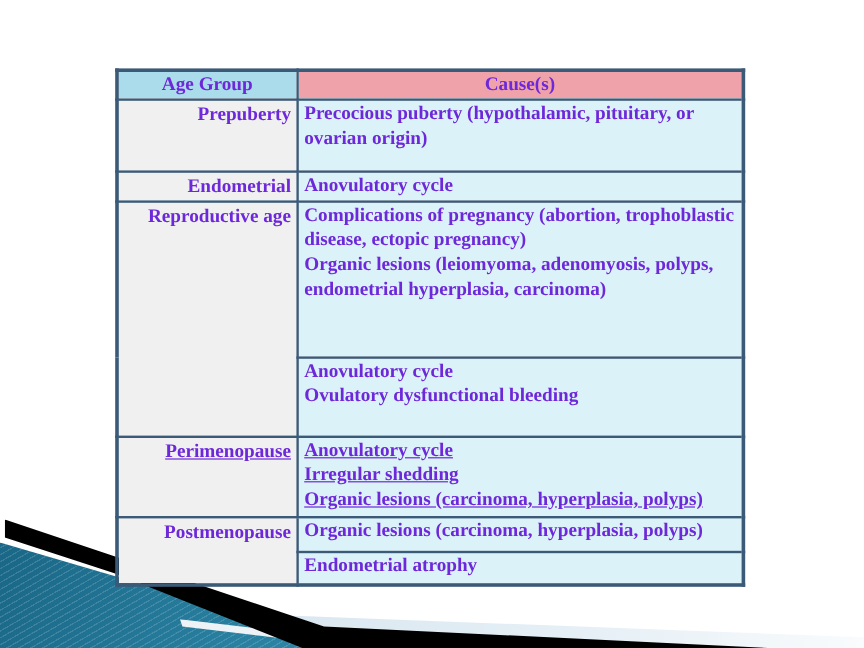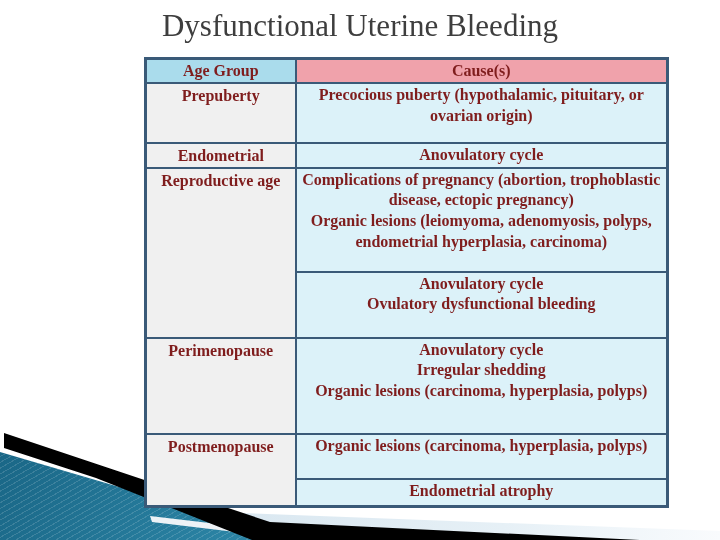--- a/index.html
+++ b/index.html
@@ -53,65 +53,63 @@
   table.dub-table{
     position:absolute;
     left:96px;top:57px;
     width:522px;
     z-index:5;
     border-collapse:collapse;
     table-layout:fixed;
     border:3px solid #3a5a78;
     font-size:16px;
     font-weight:700;
-    color:#7f1d1d;
+    color:#6d28d9;
     line-height:1.3;
-    margin-left:48px;
   }
   .dub-table th,.dub-table td{
     border:2px solid #3a5a78;
     vertical-align:top;
     white-space:pre-line;
     overflow:hidden;
   }
   .age-head{
     background:#aadcec;
     text-align:center;
     padding:1px 4px 0;
   }
   .cause-head{
     background:#f0a2ab;
     text-align:center;
     padding:1px 5px 0;
   }
   .age-cell{
     background:#f0f0f0;
-    text-align:center;
+    text-align:right;
     padding:2px 4px 0;
   }
   .cause-cell{
     background:#dcf2f9;
-    text-align:center;
+    text-align:left;
     padding:1px 5px 0;
   }
   tr.rh-head{height:23px;}
   tr.rh-1{height:60px;}
   tr.rh-2{height:23px;}
-  tr.rh-3{height:104px;}
+  tr.rh-3{height:130px;}
   tr.rh-4{height:66px;}
-  tr.rh-5{height:96px;}
-  tr.rh-6{height:45px;}
+  tr.rh-5{height:67px;text-decoration:underline;}
+  tr.rh-6{height:29px;}
   tr.rh-7{height:28px;}
 </style>
 </head>
 <body>
 
 <div class="slide">
 
-  <div class="slide-title">Dysfunctional Uterine Bleeding</div>
 
   <div class="deco deco-teal"></div>
   <div class="deco deco-highlight"></div>
   <div class="deco deco-pale"></div>
   <div class="deco deco-black"></div>
 
   <table class="dub-table">
     <colgroup>
       <col style="width:150px">
       <col style="width:372px">

